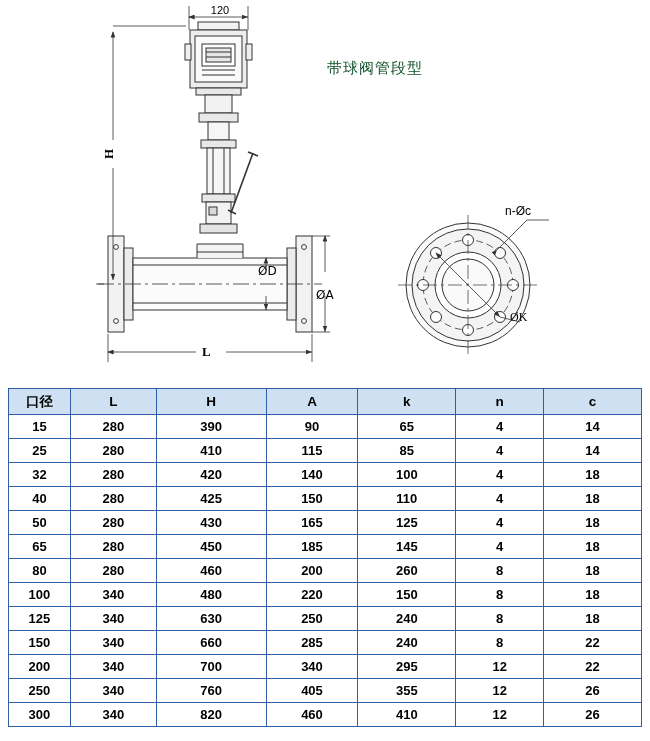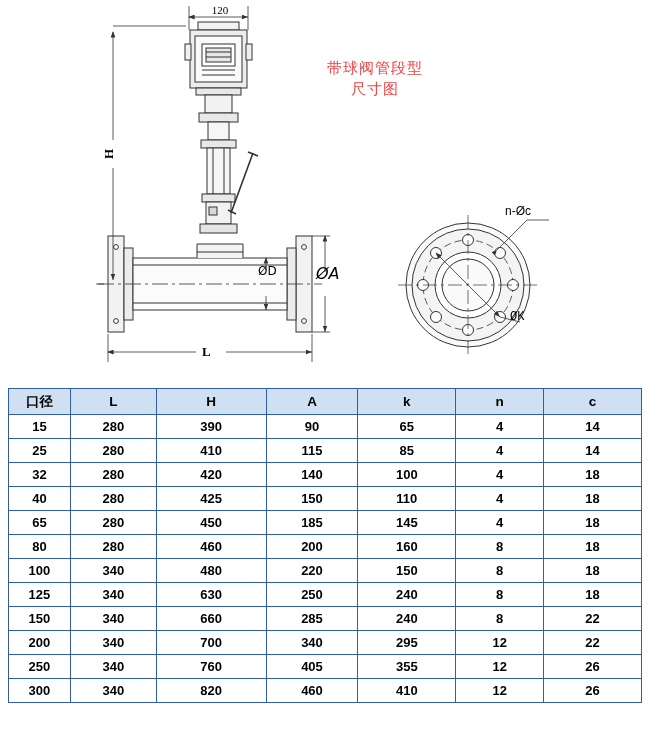--- a/index.html
+++ b/index.html
@@ -23,21 +23,21 @@
   #drawing svg { display: block; }
 
   .title-block {
     position: absolute;
     left: 285px;
     top: 58px;
     width: 180px;
     text-align: center;
     font-size: 15px;
     line-height: 21px;
-    color: #ef4444;
+    color: #14532d;
     font-family: "DejaVu Sans", sans-serif;
     letter-spacing: 1px;
   }
 
   
   #spec-table-wrap {
     position: absolute;
     left: 8px;
     top: 388px;
     width: 634px;
@@ -211,36 +211,35 @@
 
         <line x1="436" y1="253" x2="500" y2="317" stroke-width="0.8" marker-start="url(#arrE)" marker-end="url(#arrS)"></line>
         <line x1="500" y1="317" x2="520" y2="322" stroke-width="0.8"></line>
       </g>
 
     </g>
   </svg>
 
   <div class="title-block">
     <div>带球阀管段型</div>
-    <div>尺寸图</div>
   </div>
 
-  <div style="position:absolute;left:200px;top:4px;width:40px;text-align:center;font-size:11px;font-family:Liberation Serif, serif;">120</div>
+  <div style="position:absolute;left:200px;top:4px;width:40px;text-align:center;font-size:11px;font-family:Liberation Sans, sans-serif;">120</div>
 
   <div style="position:absolute;left:104px;top:146px;font-size:13px;font-weight:bold;font-family:'Liberation Serif',serif;transform:rotate(-90deg);transform-origin:center;">H</div>
 
   <div style="position:absolute;left:202px;top:344px;font-size:13px;font-weight:bold;font-family:'Liberation Serif',serif;">L</div>
 
   <div style="position:absolute;left:258px;top:264px;font-size:12px;font-family:'DejaVu Sans',sans-serif;">ØD</div>
 
-  <div style="position:absolute;left:316px;top:264px;font-size:16px;font-family:'DejaVu Sans',sans-serif;font-style:italic;">ØA</div>
+  <div style="position:absolute;left:316px;top:288px;font-size:12px;font-family:'DejaVu Sans',sans-serif;">ØA</div>
 
   <div style="position:absolute;left:505px;top:204px;font-size:12px;font-family:Liberation Sans, sans-serif;">n-Øc</div>
 
-  <div style="position:absolute;left:510px;top:310px;font-size:12px;font-family:Liberation Mono, monospace;">ØK</div>
+  <div style="position:absolute;left:510px;top:310px;font-size:12px;font-family:Liberation Serif, serif;">ØK</div>
 </div>
 
 <div id="spec-table-wrap">
   <table class="spec">
     <thead>
       <tr>
         <th class="col0">口径</th>
         <th class="col1">L</th>
         <th class="col2">H</th>
         <th class="col3">A</th>
@@ -280,34 +279,43 @@
       <tr>
         <td>40</td>
         <td>280</td>
         <td>425</td>
         <td>150</td>
         <td>110</td>
         <td>4</td>
         <td>18</td>
       </tr>
       <tr>
+        <td>50</td>
+        <td>280</td>
+        <td>430</td>
+        <td>165</td>
+        <td>125</td>
+        <td>4</td>
+        <td>18</td>
+      </tr>
+      <tr>
         <td>65</td>
         <td>280</td>
         <td>450</td>
         <td>185</td>
         <td>145</td>
         <td>4</td>
         <td>18</td>
       </tr>
       <tr>
         <td>80</td>
         <td>280</td>
         <td>460</td>
         <td>200</td>
-        <td>160</td>
+        <td>260</td>
         <td>8</td>
         <td>18</td>
       </tr>
       <tr>
         <td>100</td>
         <td>340</td>
         <td>480</td>
         <td>220</td>
         <td>150</td>
         <td>8</td>

